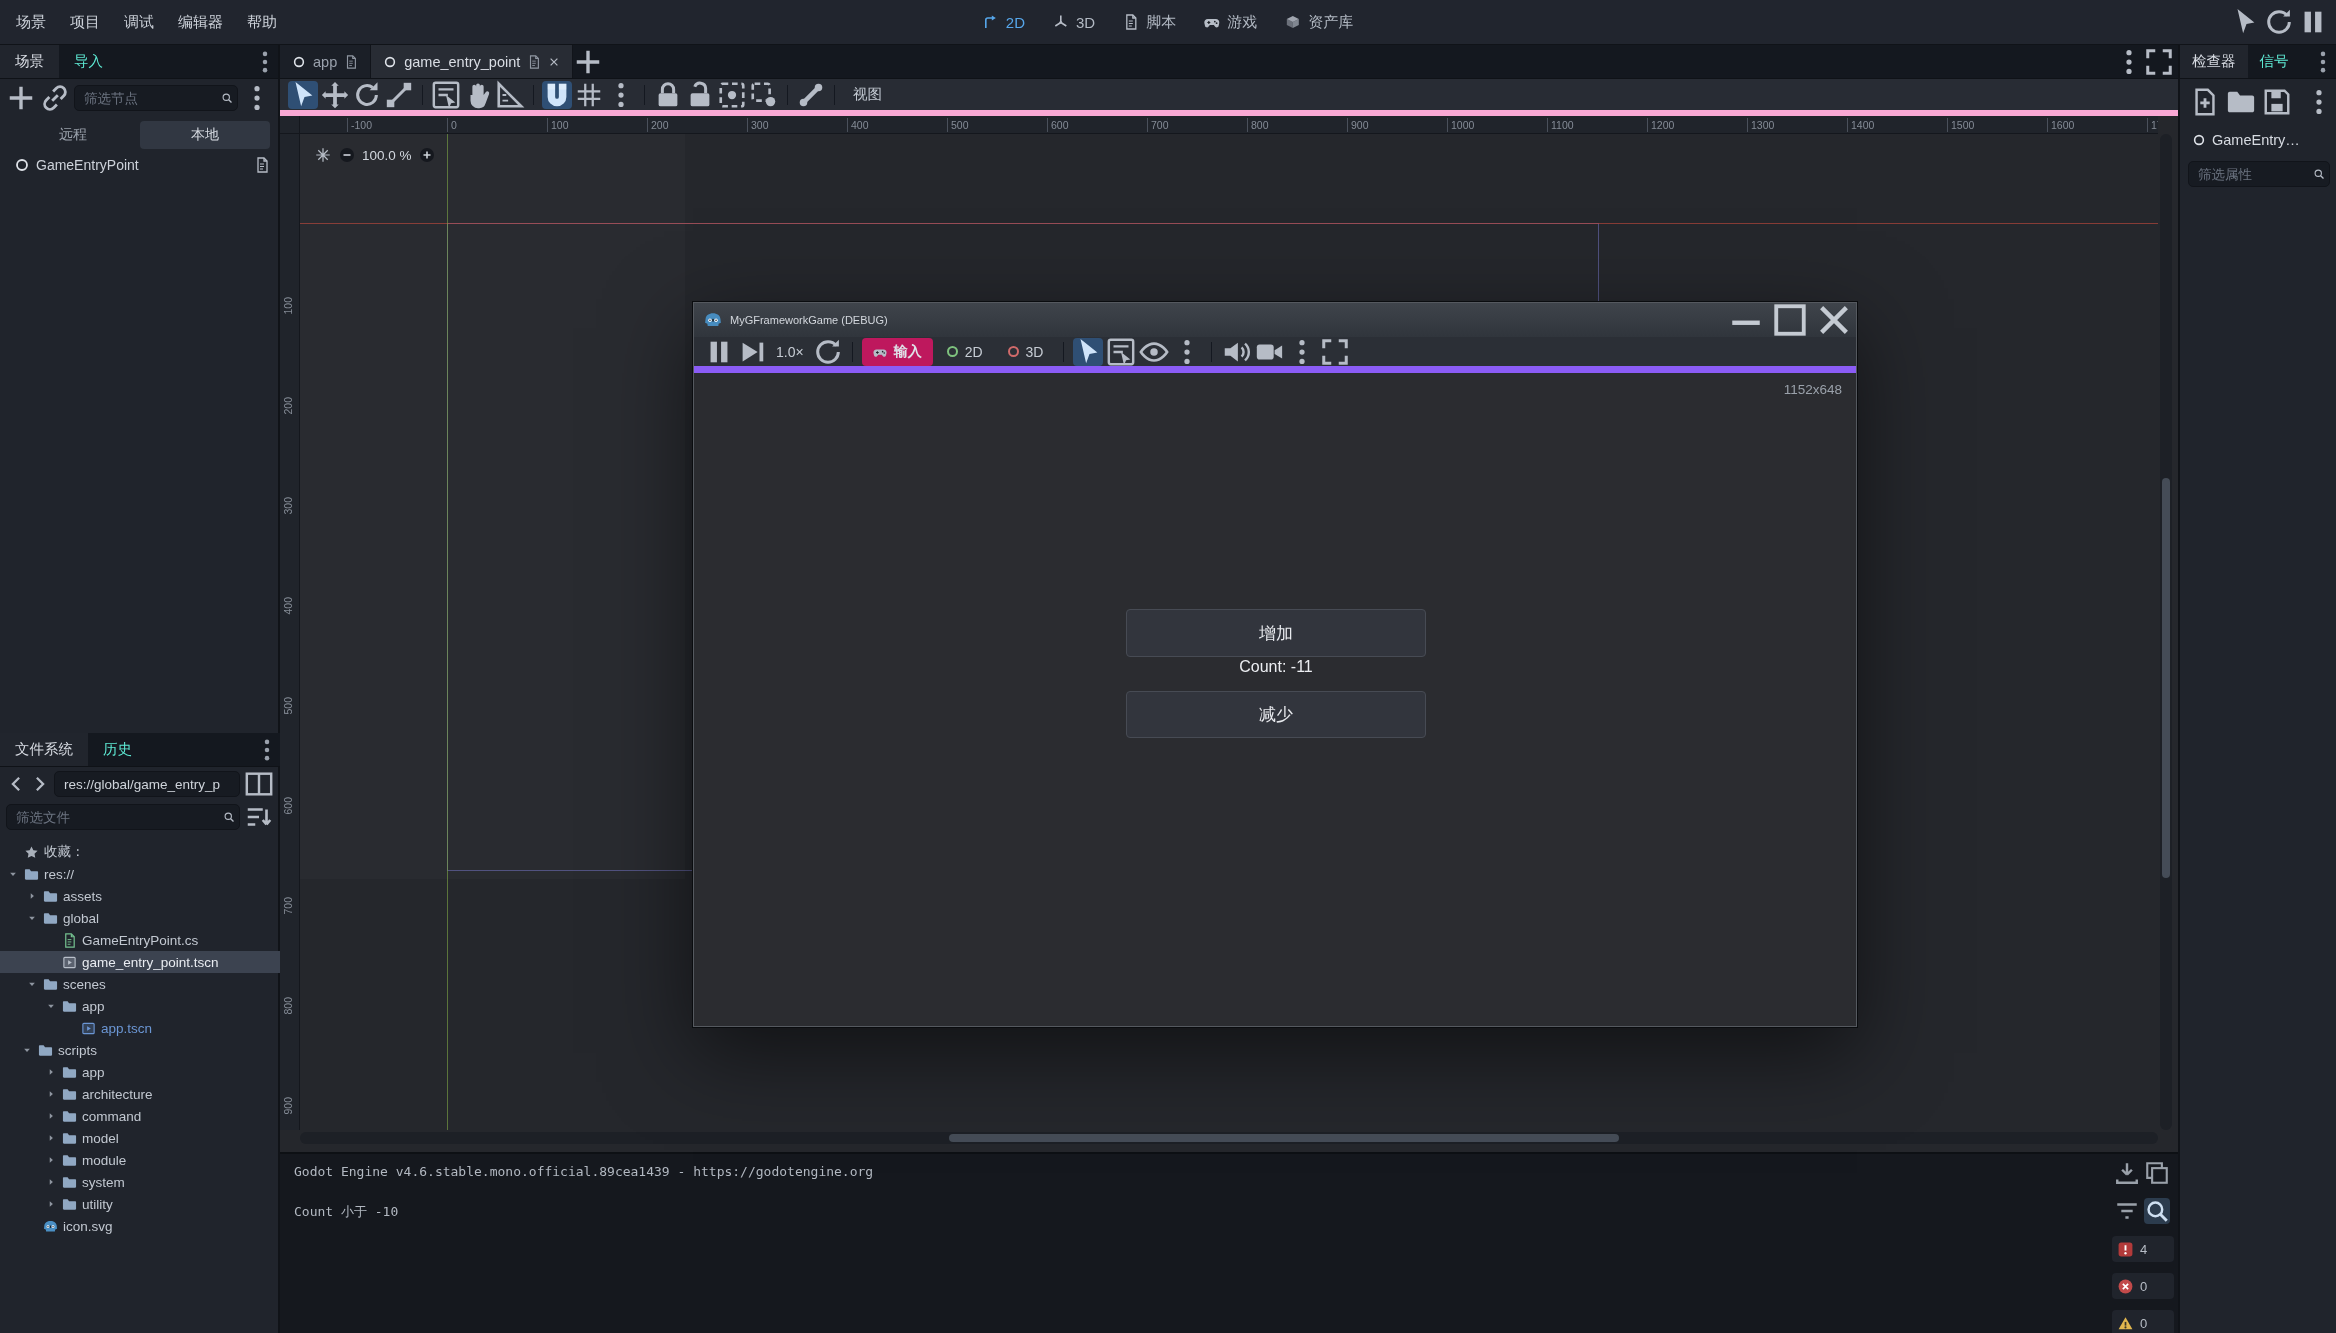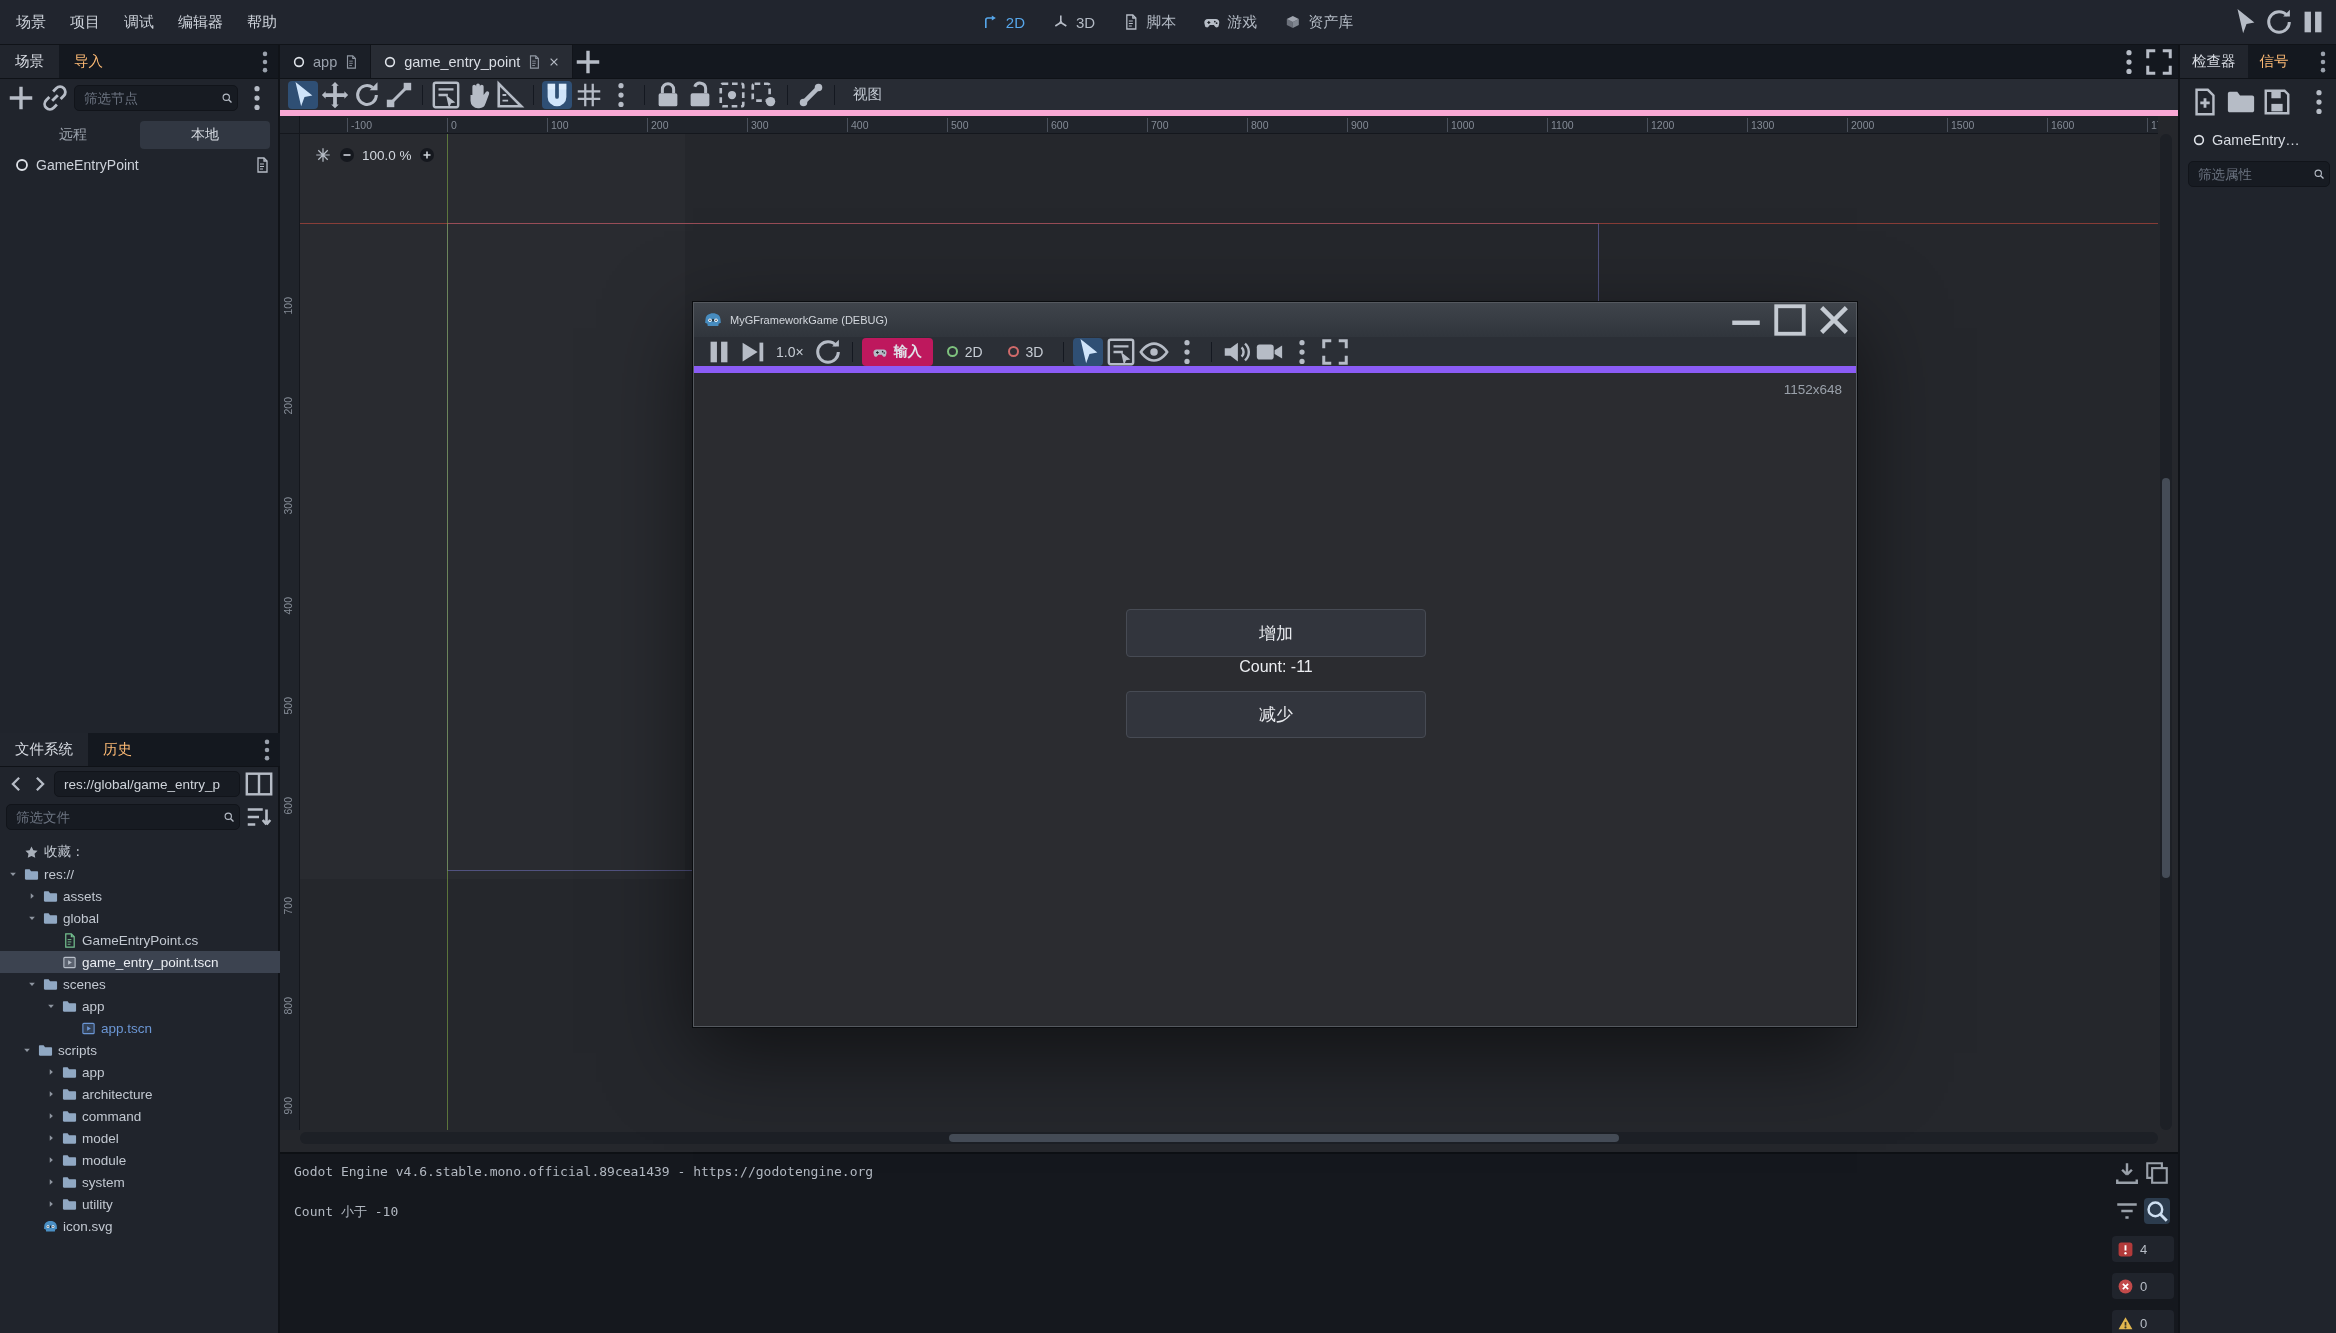--- a/index.html
+++ b/index.html
@@ -21,21 +21,21 @@
   #workspaces{position:absolute;left:50%;transform:translateX(-50%);display:flex;align-items:center;height:100%;}
   .ws{display:flex;align-items:center;gap:7px;padding:0 14px;height:100%;color:#b2b9c3;font-size:15px;}
   .ws.active{color:#56a6ea;}
   .ws.active .ic{color:#56a6ea;}
   #runbar{position:absolute;right:8px;top:0;height:100%;display:flex;align-items:center;gap:4px;}
   
   .dock{background:#20242c;}
   #left-dock{left:0;top:45px;width:280px;height:1288px;border-right:2px solid #101318;}
   #right-dock{left:2178px;top:45px;width:158px;height:1288px;border-left:2px solid #101318;}
   .tabstrip{display:flex;align-items:stretch;height:34px;background:#14181f;border-bottom:1px solid #0f1217;}
-  .tab{display:flex;align-items:center;padding:0 15px;font-size:14.5px;color:#fdba74;}
+  .tab{display:flex;align-items:center;padding:0 15px;font-size:14.5px;color:#5eead4;}
   .tab.active{background:#21252d;color:#d8dce3;}
   .strip-spacer{flex:1;}
   .strip-btn{width:26px;display:flex;align-items:center;justify-content:center;color:#9aa1ac;}
   .dock-toolbar{display:flex;align-items:center;gap:4px;height:38px;padding:0 6px;}
   .inp-wrap{position:relative;flex:1;min-width:0;}
   .inp-wrap input{width:100%;height:26px;background:#171b22;border:1px solid #11141a;border-radius:5px;color:#cfd4db;font-size:13.5px;padding:0 26px 0 9px;outline:none;}
   .inp-wrap input::placeholder{color:#6b7380;}
   .inp-ic{position:absolute;right:5px;top:50%;transform:translateY(-50%);}
   .seg-row{display:flex;gap:2px;padding:4px 8px;}
   .seg{flex:1;height:28px;display:flex;align-items:center;justify-content:center;font-size:14px;color:#99a0ab;border-radius:4px;}
@@ -755,21 +755,21 @@
         <span class="rlabel" style="left: 547px;">400</span>
         <span class="rlabel" style="left: 647px;">500</span>
         <span class="rlabel" style="left: 747px;">600</span>
         <span class="rlabel" style="left: 847px;">700</span>
         <span class="rlabel" style="left: 947px;">800</span>
         <span class="rlabel" style="left: 1047px;">900</span>
         <span class="rlabel" style="left: 1147px;">1000</span>
         <span class="rlabel" style="left: 1247px;">1100</span>
         <span class="rlabel" style="left: 1347px;">1200</span>
         <span class="rlabel" style="left: 1447px;">1300</span>
-        <span class="rlabel" style="left: 1547px;">2000</span>
+        <span class="rlabel" style="left: 1547px;">1400</span>
         <span class="rlabel" style="left: 1647px;">1500</span>
         <span class="rlabel" style="left: 1747px;">1600</span>
         <span class="rlabel" style="left: 1847px;">1700</span>
       </div>
   <div id="ruler-v" class="abs">
         <span class="rlabelv" style="top: 163px;">100</span>
         <span class="rlabelv" style="top: 263px;">200</span>
         <span class="rlabelv" style="top: 363px;">300</span>
         <span class="rlabelv" style="top: 463px;">400</span>
         <span class="rlabelv" style="top: 563px;">500</span>

